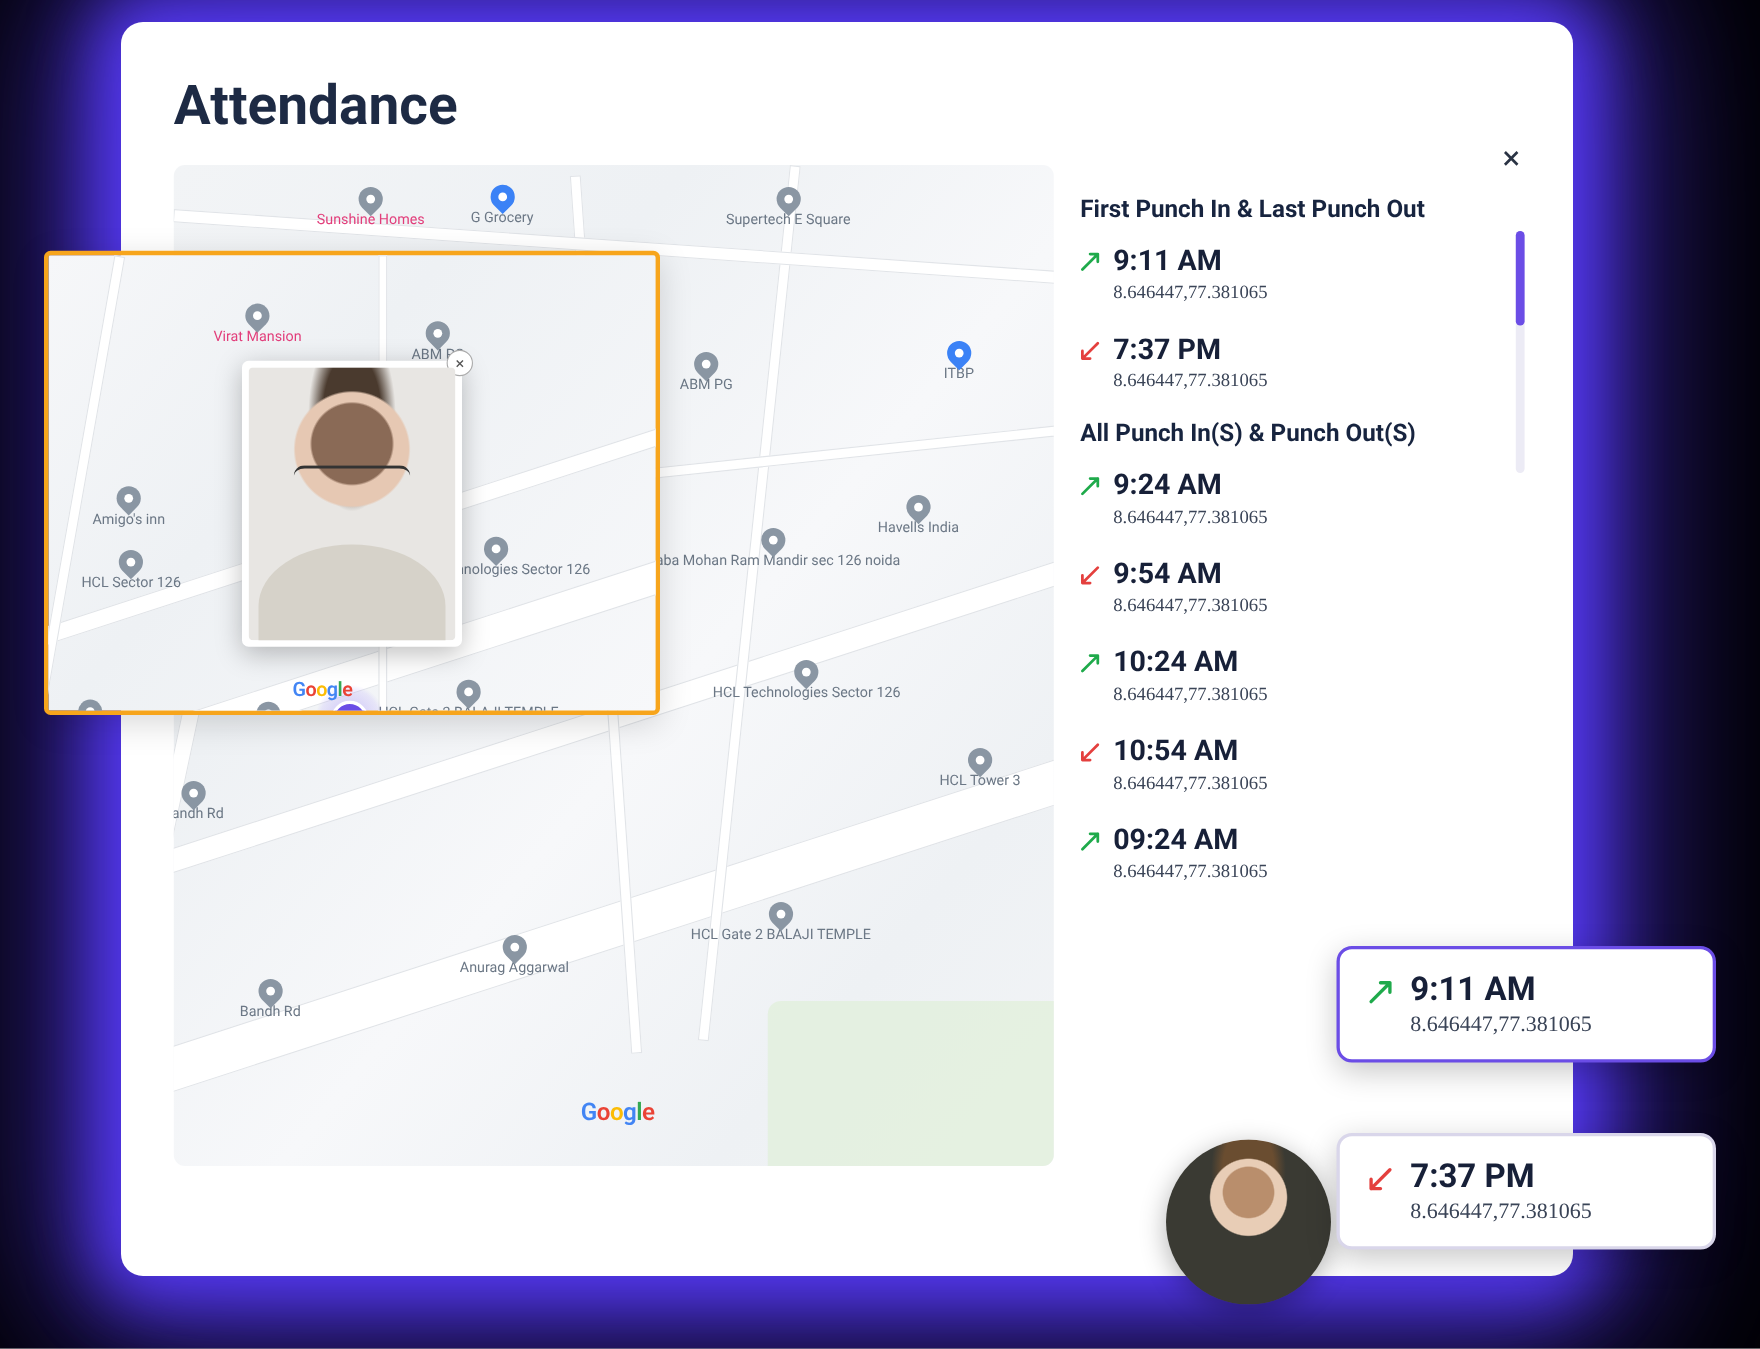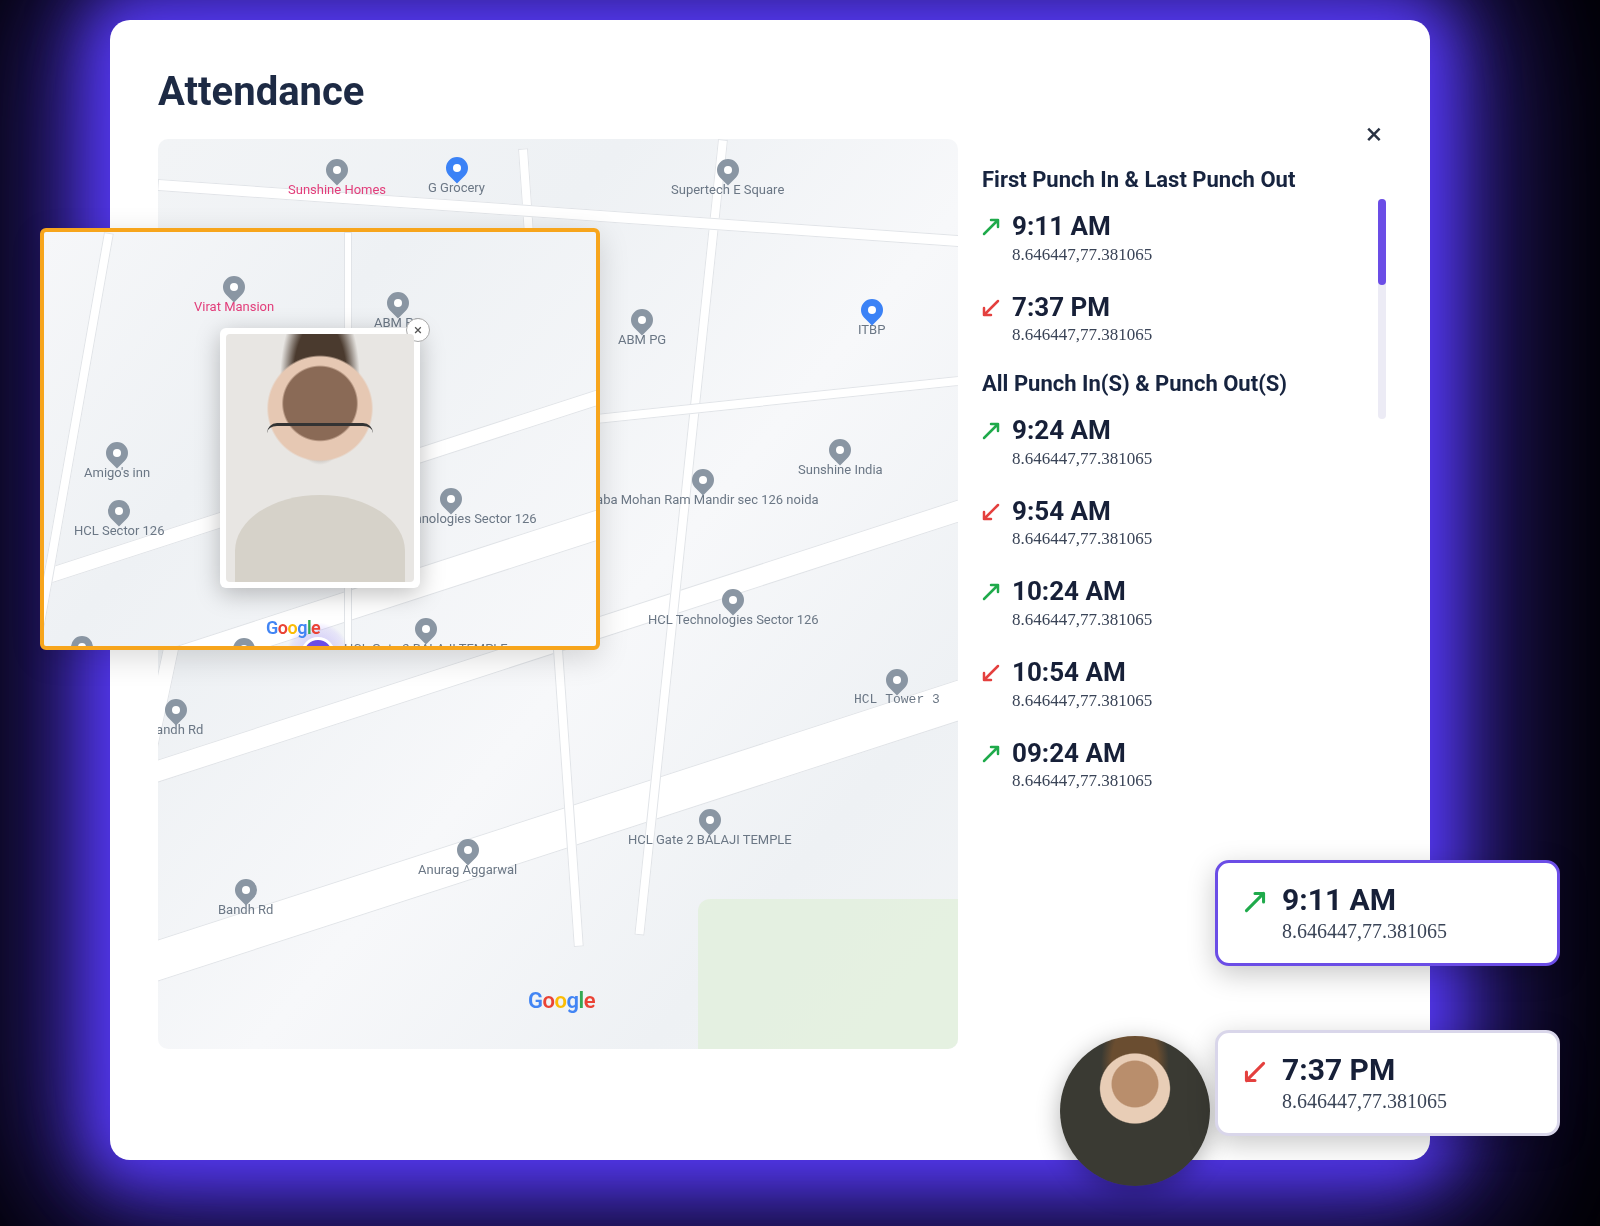--- a/index.html
+++ b/index.html
@@ -18,21 +18,21 @@
     width: 1320px; height: 1140px;
     border-radius: 20px;
     background: #fff;
     box-shadow:
       0 0 60px 20px rgba(90,60,255,0.9),
       0 0 120px 40px rgba(90,60,255,0.55),
       0 0 200px 70px rgba(90,60,255,0.35);
   }
 
   .page-title {
-    font-size: 40px;
+    font-size: 50px;
     font-weight: 700;
     color: #1d2a44;
     padding: 48px 48px 24px 48px;
   }
 
   .content-row {
     display: flex;
     padding: 0 48px;
     gap: 24px;
   }
@@ -313,21 +313,21 @@
 
       <div id="pois-main">
           <div class="poi pink" style="top: 20px; left: 130px;">
             <div class="pin"></div>
             <div class="txt">Sunshine Homes</div>
           </div>
           <div class="poi blue" style="top: 18px; left: 270px;">
             <div class="pin"></div>
             <div class="txt">G Grocery</div>
           </div>
-          <div class="poi " style="top: 20px; left: 513px; align-items: center;">
+          <div class="poi " style="top: 20px; left: 502px; align-items: center;">
             <div class="pin"></div>
             <div class="txt">Supertech E Square</div>
           </div>
           <div class="poi " style="top: 170px; left: 460px;">
             <div class="pin"></div>
             <div class="txt">ABM PG</div>
           </div>
           <div class="poi " style="top: 330px; left: 430px;">
             <div class="pin"></div>
             <div class="txt">Baba Mohan Ram Mandir sec 126 noida</div>
@@ -339,27 +339,27 @@
           <div class="poi " style="top: 670px; left: 470px;">
             <div class="pin"></div>
             <div class="txt">HCL Gate 2 BALAJI TEMPLE</div>
           </div>
           <div class="poi " style="top: 700px; left: 260px;">
             <div class="pin"></div>
             <div class="txt">Anurag Aggarwal</div>
           </div>
           <div class="poi " style="top: 300px; left: 640px;">
             <div class="pin"></div>
-            <div class="txt">Sunshine India</div>
+            <div class="txt">Havells India</div>
           </div>
           <div class="poi blue" style="top: 160px; left: 700px;">
             <div class="pin"></div>
             <div class="txt">ITBP</div>
           </div>
-          <div class="poi " style="top: 530px; left: 696px; font-family: Liberation Mono, monospace;">
+          <div class="poi " style="top: 530px; left: 696px;">
             <div class="pin"></div>
             <div class="txt">HCL Tower 3</div>
           </div>
           <div class="poi " style="top: 740px; left: 60px;">
             <div class="pin"></div>
             <div class="txt">Bandh Rd</div>
           </div>
           <div class="poi " style="top: 560px; left: -10px;">
             <div class="pin"></div>
             <div class="txt">Bandh Rd</div>

